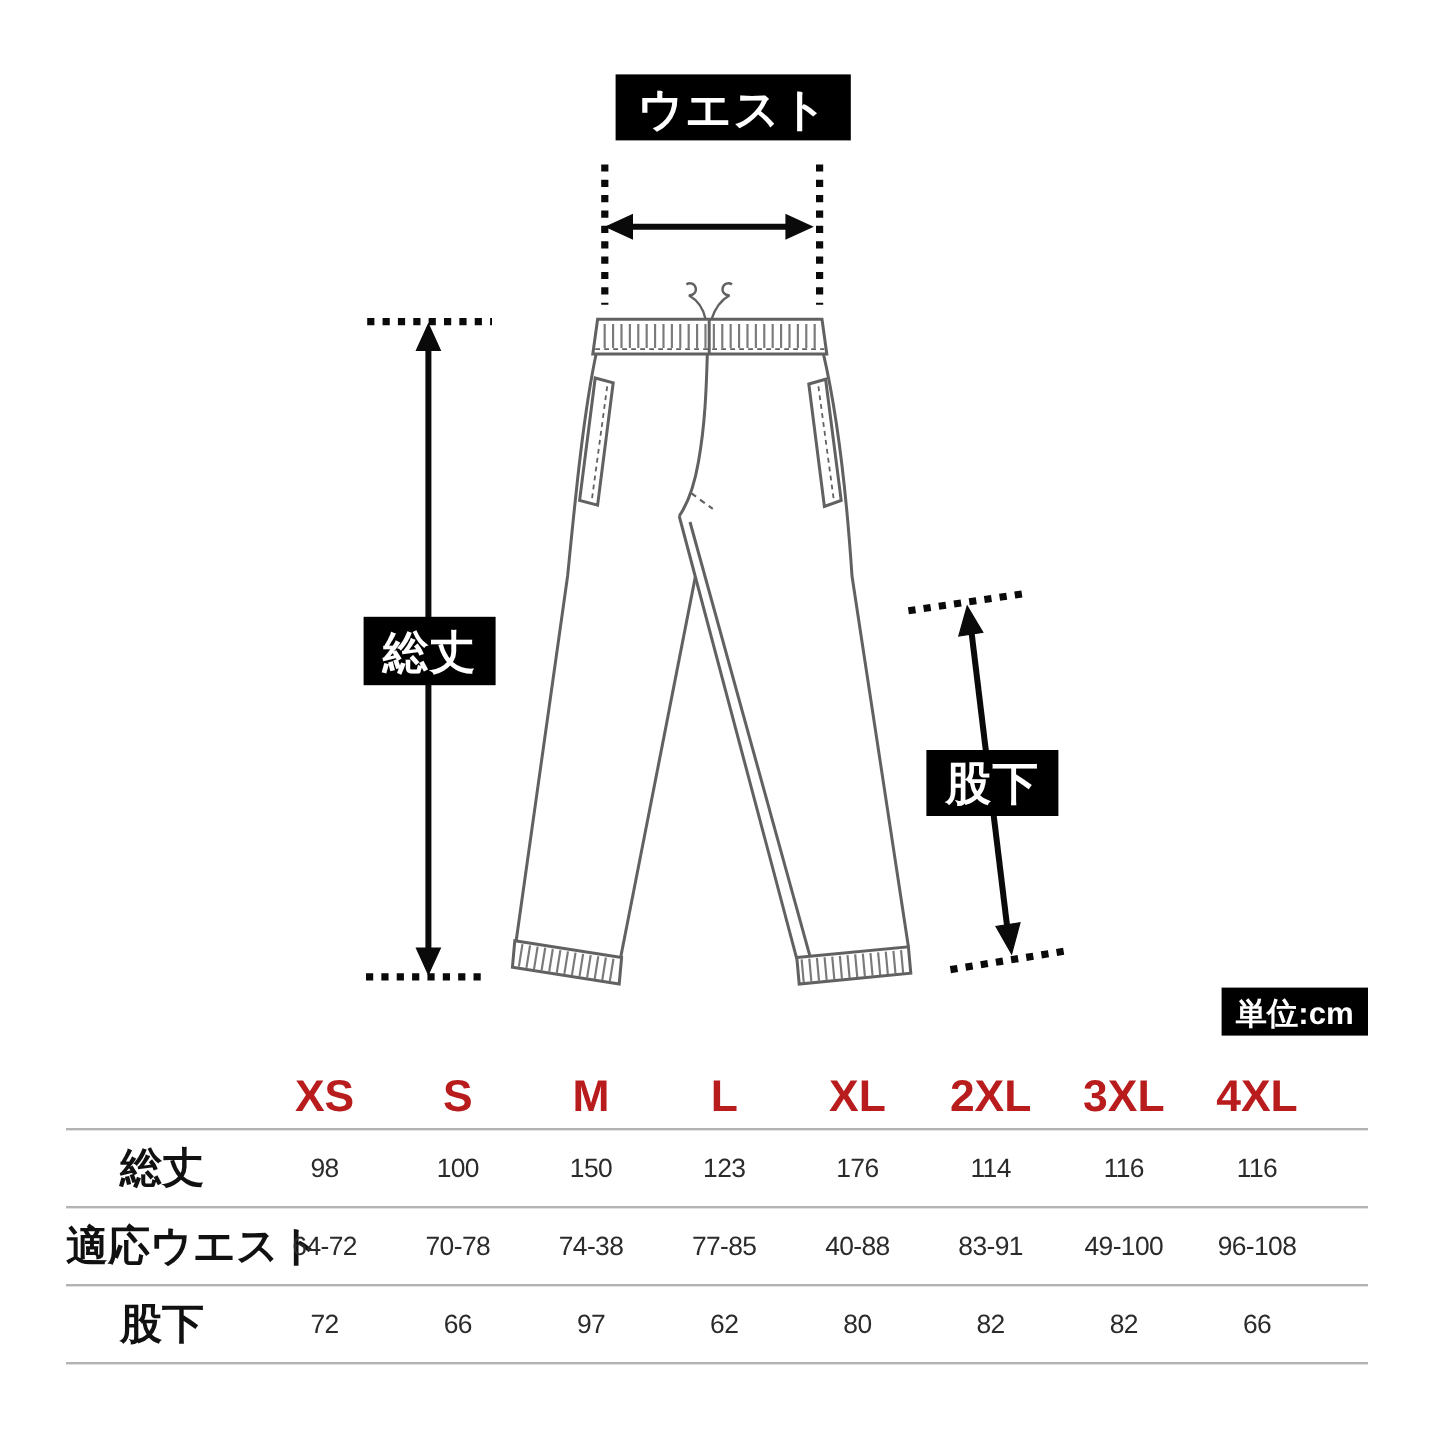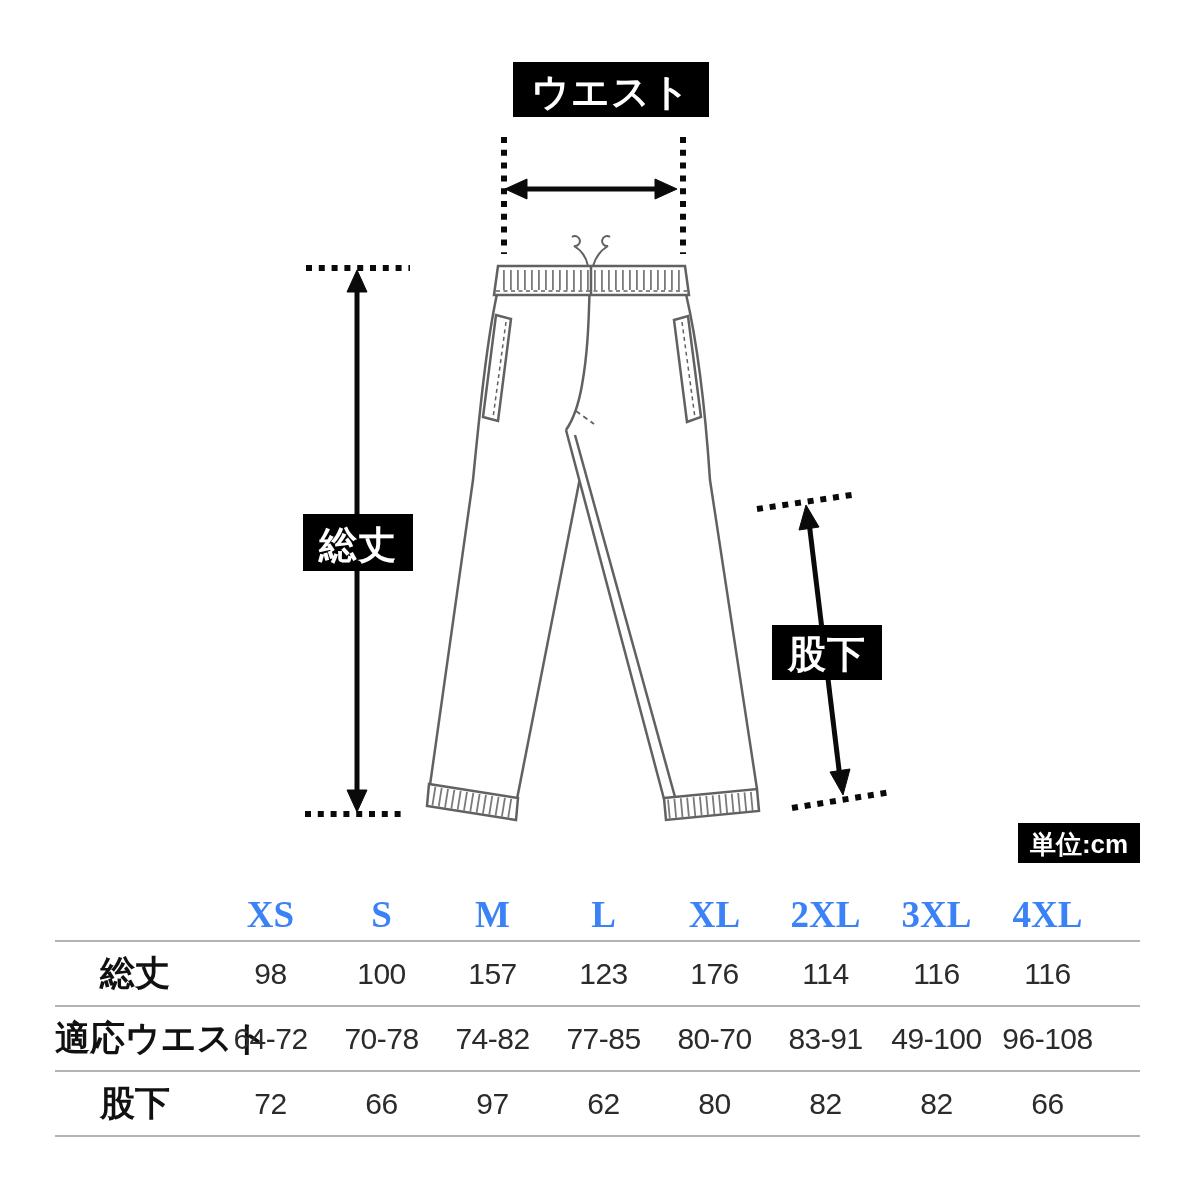--- a/index.html
+++ b/index.html
@@ -13,23 +13,23 @@
   .unit-label{font-size:26px;font-weight:700;fill:#ffffff;}
   
   .size-table{position:absolute;left:55px;top:888px;width:1085px;}
   .t-row{
     display:grid;grid-template-columns:160px repeat(8,111px);
     align-items:center;height:65px;box-sizing:border-box;
     border-bottom:2px solid #b3b3b3;
   }
   .t-row.t-head{height:54px;}
   .t-cell{text-align:center;}
-  .t-h{font-weight:700;font-size:37px;color:#3b82f6;font-family:Liberation Serif, serif;}
+  .t-h{font-weight:700;font-size:37px;color:#b91c1c;}
   .t-label{font-weight:700;font-size:35px;color:#111111;white-space:nowrap;}
-  .t-val{font-size:30px;font-weight:400;color:#2b2b2b;letter-spacing:-0.5px;white-space:nowrap;}
+  .t-val{font-size:22px;font-weight:400;color:#2b2b2b;letter-spacing:-0.5px;white-space:nowrap;}
 </style>
 </head>
 <body>
 
 <div class="diagram-wrap">
 <svg width="1200" height="880" viewBox="0 0 1200 880">
 
   <g stroke="#616161" stroke-width="2.5" fill="none">
 
     <path d="M497,294 C486,345 479,420 473,480 L430,785 L519,799 L591,420 L591,294 Z" fill="#ffffff" stroke="none"></path>
@@ -113,35 +113,35 @@
     <div class="t-cell t-h">XL</div>
     <div class="t-cell t-h">2XL</div>
     <div class="t-cell t-h">3XL</div>
     <div class="t-cell t-h">4XL</div>
   </div>
 
   <div class="t-row">
     <div class="t-cell t-label">総丈</div>
     <div class="t-cell t-val">98</div>
     <div class="t-cell t-val">100</div>
-    <div class="t-cell t-val">157</div>
+    <div class="t-cell t-val">150</div>
     <div class="t-cell t-val">123</div>
     <div class="t-cell t-val">176</div>
     <div class="t-cell t-val">114</div>
     <div class="t-cell t-val">116</div>
     <div class="t-cell t-val">116</div>
   </div>
 
   <div class="t-row">
     <div class="t-cell t-label">適応ウエスト</div>
     <div class="t-cell t-val">64-72</div>
     <div class="t-cell t-val">70-78</div>
-    <div class="t-cell t-val">74-82</div>
+    <div class="t-cell t-val">74-38</div>
     <div class="t-cell t-val">77-85</div>
-    <div class="t-cell t-val">80-70</div>
+    <div class="t-cell t-val">40-88</div>
     <div class="t-cell t-val">83-91</div>
     <div class="t-cell t-val">49-100</div>
     <div class="t-cell t-val">96-108</div>
   </div>
 
   <div class="t-row">
     <div class="t-cell t-label">股下</div>
     <div class="t-cell t-val">72</div>
     <div class="t-cell t-val">66</div>
     <div class="t-cell t-val">97</div>

